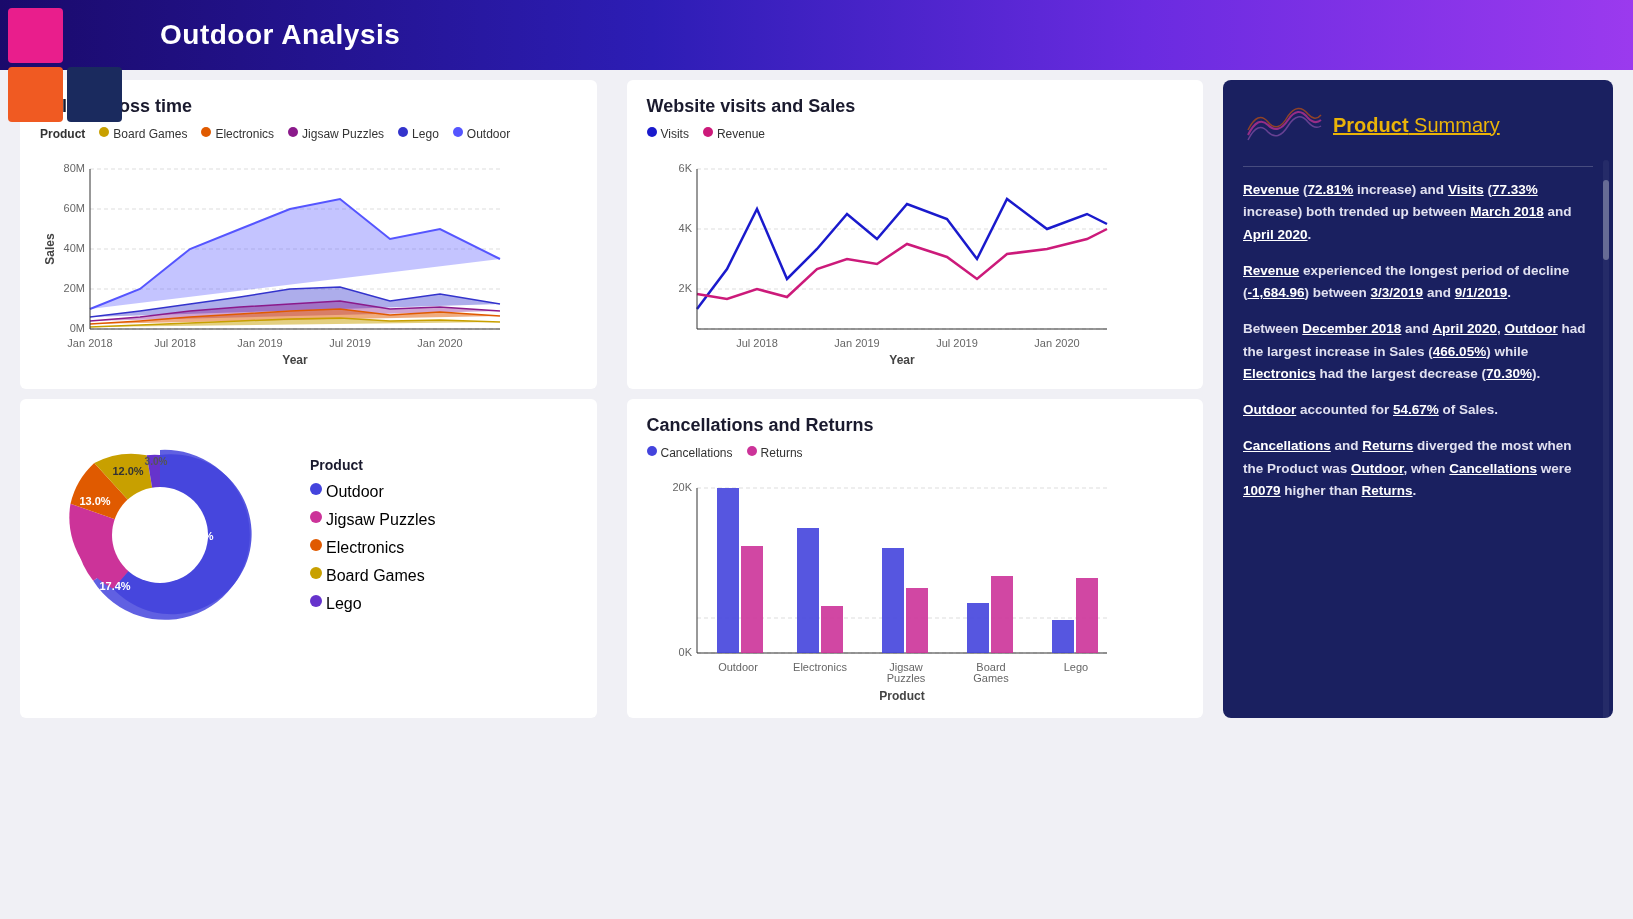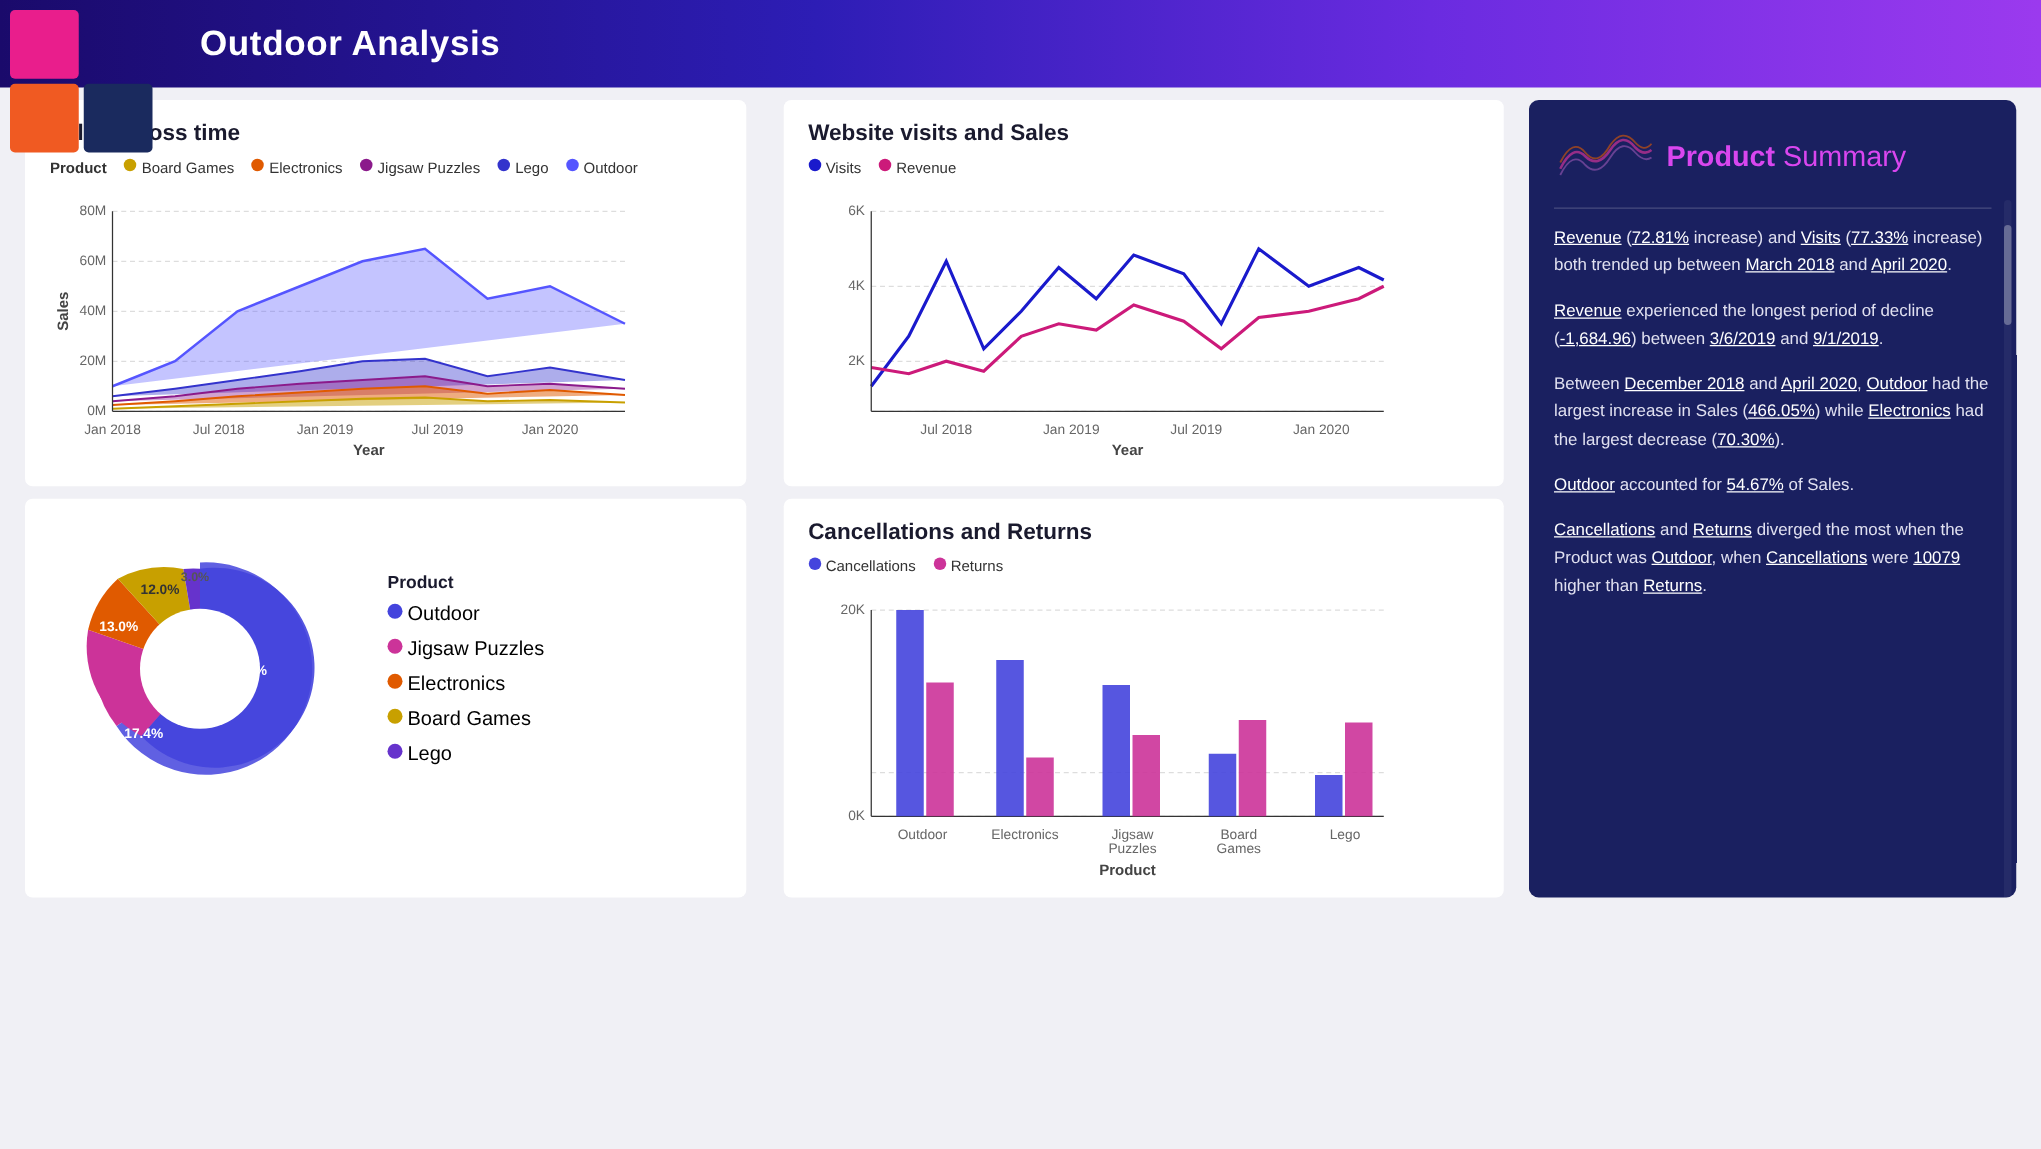--- a/index.html
+++ b/index.html
@@ -94,20 +94,21 @@
       align-items: center;
       gap: 10px;
       margin-bottom: 16px;
     }
     .summary-divider { border: none; border-top: 1px solid rgba(255,255,255,0.2); margin: 12px 0; }
     .summary-text {
       font-size: 13.5px;
       line-height: 1.65;
       color: #e0e0f0;
       margin-bottom: 14px;
+      font-weight: bold;
     }
     .summary-text .underline { text-decoration: underline; color: white; }
 
     
     .summary-panel::-webkit-scrollbar { width: 6px; }
     .summary-panel::-webkit-scrollbar-track { background: rgba(255,255,255,0.05); }
     .summary-panel::-webkit-scrollbar-thumb { background: rgba(255,255,255,0.3); border-radius: 3px; }
 
     .y-axis-label {
       font-size: 11px;
@@ -353,41 +354,41 @@
   </div>
 
   <div class="summary-panel">
     <div class="summary-header">
 
       <svg width="80" height="50" viewBox="0 0 80 50">
         <path d="M5,35 Q15,15 25,25 Q35,35 45,20 Q55,5 65,18 Q72,25 78,20" fill="none" stroke="#cc3399" stroke-width="2" opacity="0.7"></path>
         <path d="M5,30 Q15,10 25,22 Q35,34 45,16 Q55,2 65,14 Q72,22 78,15" fill="none" stroke="#e05a00" stroke-width="1.5" opacity="0.6"></path>
         <path d="M5,40 Q15,20 25,32 Q35,42 45,26 Q55,10 65,22 Q72,30 78,26" fill="none" stroke="#9b59b6" stroke-width="1.5" opacity="0.6"></path>
       </svg>
-      <div style="font-size:23px;color:#d946ef;">
+      <div style="font-size:20px;color:#eab308;text-decoration:underline;">
         <strong>Product</strong><span> Summary</span>
       </div>
     </div>
 
     <hr class="summary-divider">
 
     <div class="summary-text">
       <span class="underline">Revenue</span>
       (<span class="underline">72.81%</span> increase) and 
       <span class="underline">Visits</span>
       (<span class="underline">77.33%</span> increase) both trended up between
       <span class="underline">March 2018</span> and 
       <span class="underline">April 2020</span>.
     </div>
 
 
     <div class="summary-text">
       <span class="underline">Revenue</span> experienced the longest period of decline 
       (<span class="underline">-1,684.96</span>) between 
-      <span class="underline">3/6/2019</span> and 
+      <span class="underline">3/3/2019</span> and 
       <span class="underline">9/1/2019</span>.
     </div>
 
     <div class="summary-text">
       Between <span class="underline">December 2018</span> and 
       <span class="underline">April 2020</span>, 
       <span class="underline">Outdoor</span> had the largest increase in Sales 
       (<span class="underline">466.05%</span>) while 
       <span class="underline">Electronics</span> had the largest decrease 
       (<span class="underline">70.30%</span>).

